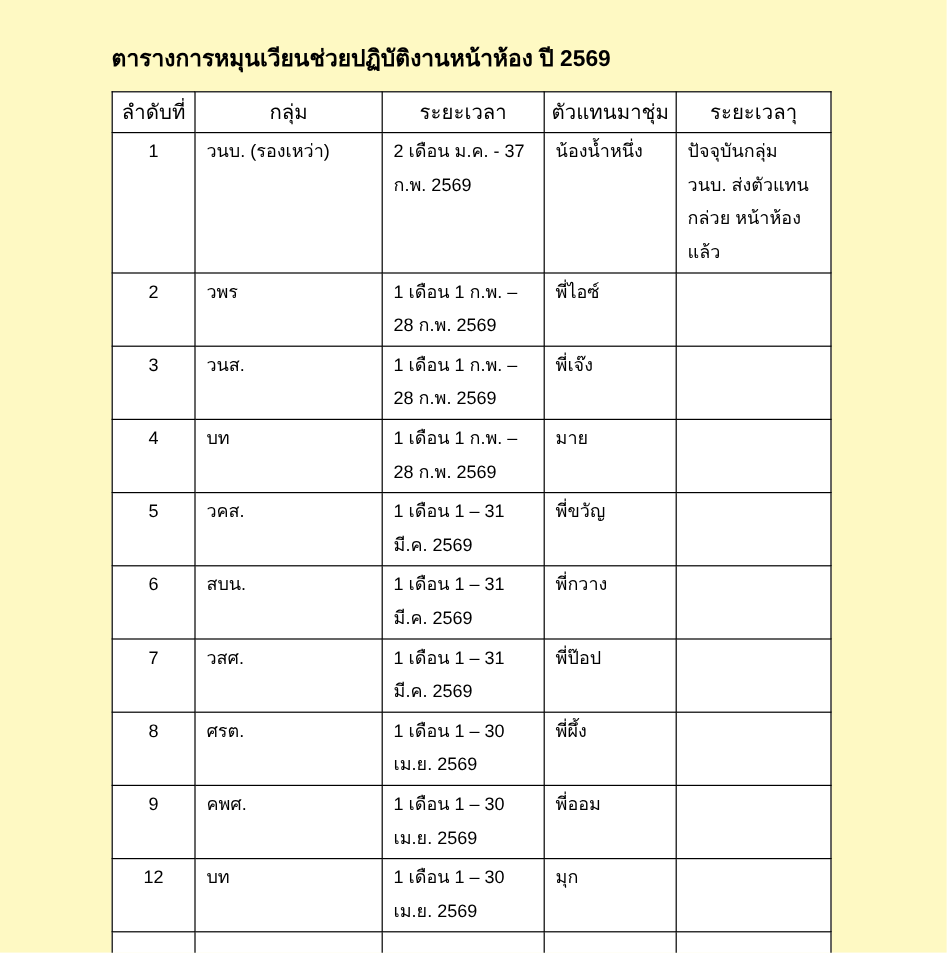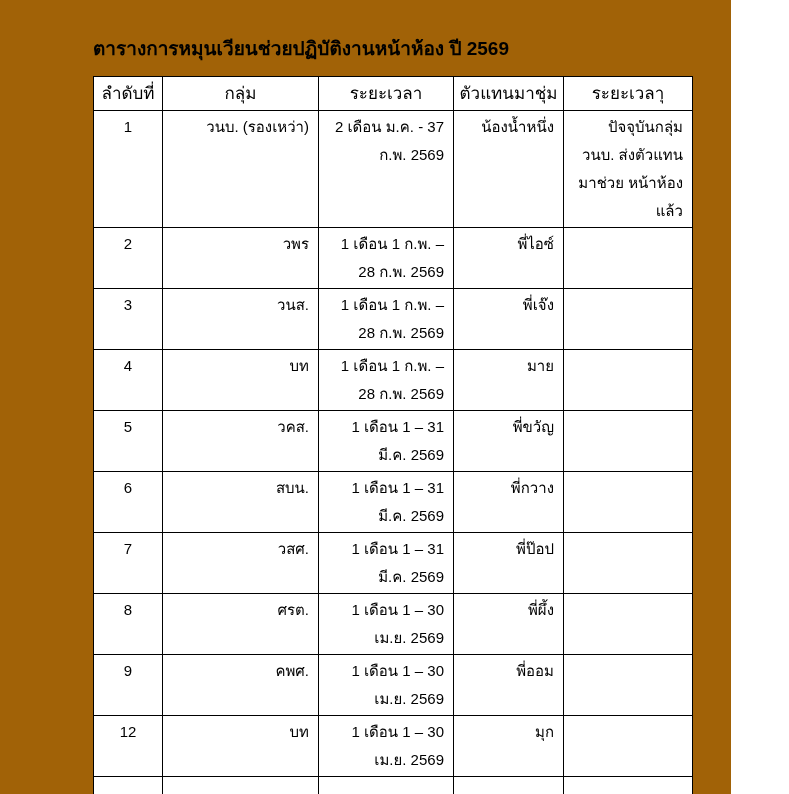--- a/index.html
+++ b/index.html
@@ -8,23 +8,23 @@
     width: 789px;
     height: 794px;
     font-family: "Liberation Sans", "DejaVu Sans", sans-serif;
     color: #000000;
     position: relative;
     overflow: hidden;
   }
   .page {
     position: absolute;
     left: 0; top: 0;
-    width: 731px;
+    width: 789px;
     height: 794px;
-    background: #a16207;
+    background: #fef9c3;
   }
   .doc-title {
     position: absolute;
     left: 93px;
     top: 33px;
     font-size: 19px;
     font-weight: bold;
     color: #000000;
     white-space: nowrap;
   }
@@ -61,21 +61,21 @@
     padding: 4px 2px;
   }
   tr.r-tall  td { height: 84px; }
   tr.r-std   td { height: 57px; }
   tr.r-short td { height: 29px; }
   td.c-no {
     text-align: center;
     padding-left: 2px;
     padding-right: 2px;
   }
-  td.c-group, td.c-dur, td.c-rep, td.c-note { text-align: right; }
+  td.c-group, td.c-dur, td.c-rep, td.c-note { text-align: left; }
 </style>
 </head>
 <body>
 
 <div class="page">
 
   <div class="doc-title">ตารางการหมุนเวียนช่วยปฏิบัติงานหน้าห้อง ปี 2569</div>
 
   <table class="schedule">
     <colgroup>
@@ -93,21 +93,21 @@
         <th>ตัวแทนมาชุ่ม</th>
         <th>ระยะเวลาุ</th>
       </tr>
     </thead>
     <tbody>
       <tr class="r-tall">
         <td class="c-no">1</td>
         <td class="c-group">วนบ. (รองเหว่า)</td>
         <td class="c-dur">2 เดือน ม.ค. - 37 ก.พ. 2569</td>
         <td class="c-rep">น้องน้ำหนึ่ง</td>
-        <td class="c-note">ปัจจุบันกลุ่ม วนบ. ส่งตัวแทนมาช่วย หน้าห้องแล้ว</td>
+        <td class="c-note">ปัจจุบันกลุ่ม วนบ. ส่งตัวแทนกล่วย หน้าห้องแล้ว</td>
       </tr>
       <tr class="r-std">
         <td class="c-no">2</td>
         <td class="c-group">วพร</td>
         <td class="c-dur">1 เดือน 1 ก.พ. – 28 ก.พ. 2569</td>
         <td class="c-rep">พี่ไอซ์</td>
         <td class="c-note"></td>
       </tr>
       <tr class="r-std">
         <td class="c-no">3</td>

